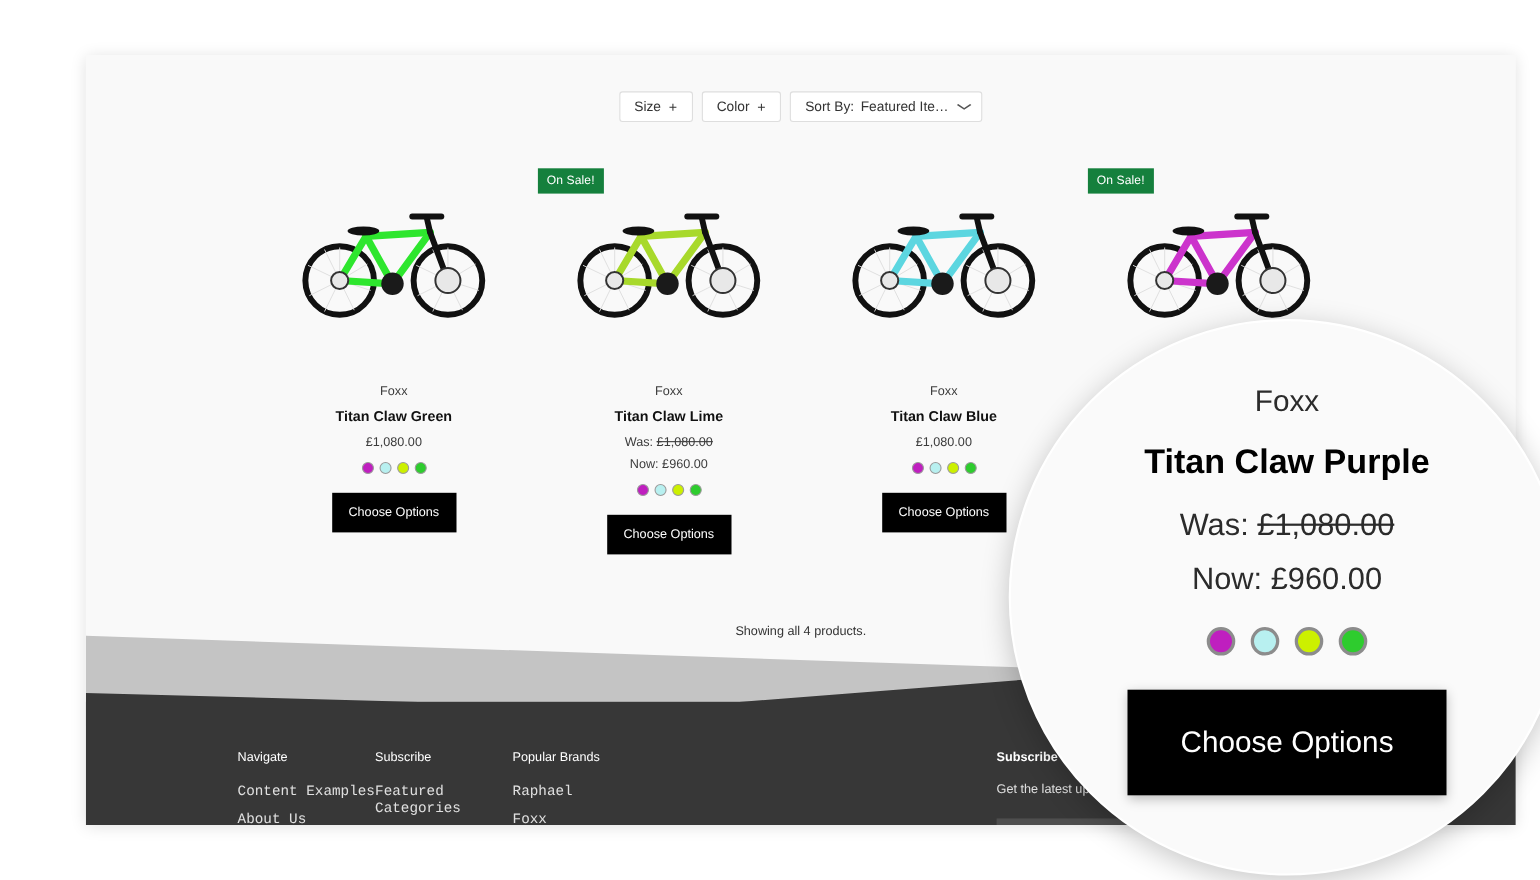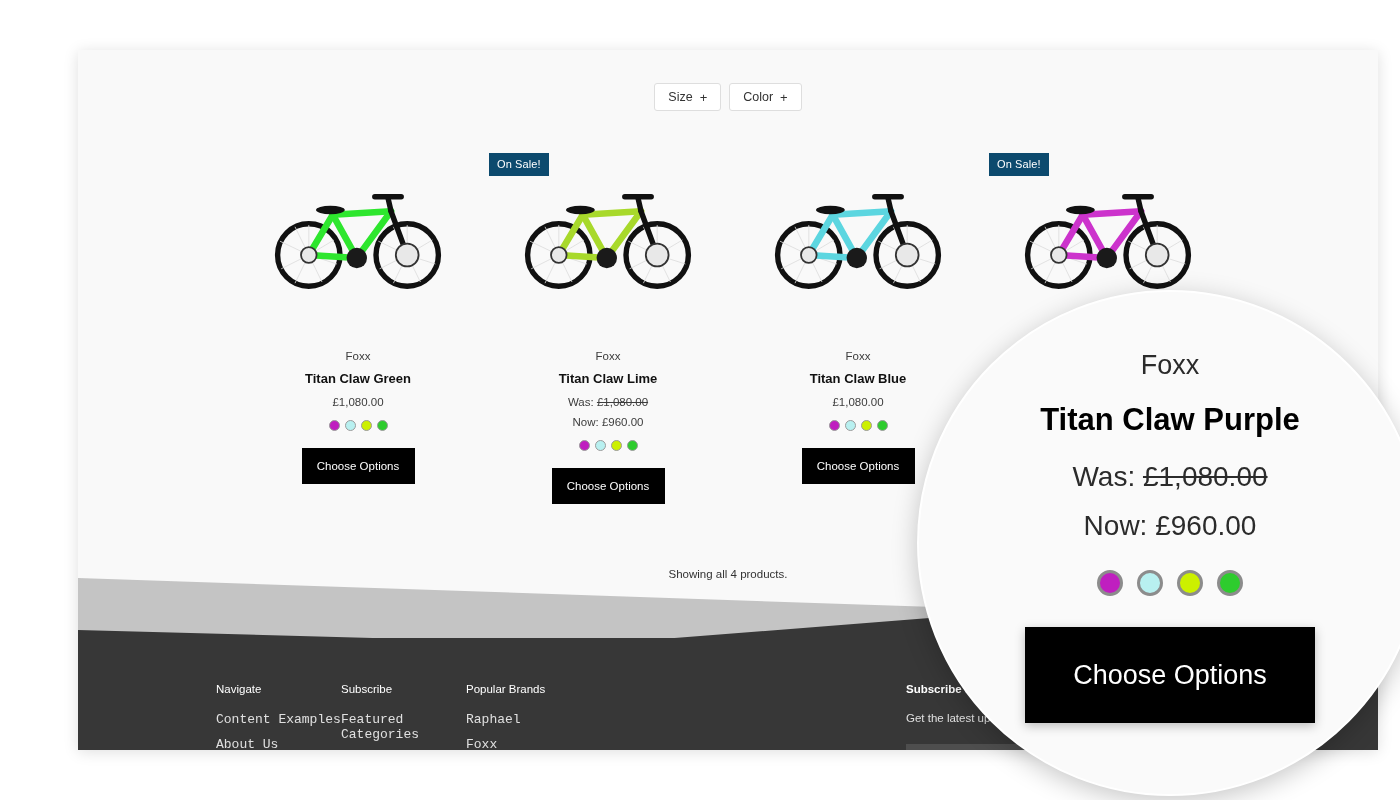--- a/index.html
+++ b/index.html
@@ -61,21 +61,21 @@
     display: grid;
     grid-template-columns: repeat(4, 1fr);
   }
   .product {
     position: relative;
     display: flex; flex-direction: column; align-items: center;
   }
   .sale-badge {
     position: absolute;
     left: 6px; top: 8px;
-    background: #0c4a6e; color: #ffffff;
+    background: #15803d; color: #ffffff;
     font-size: 11px; line-height: 1;
     padding: 6px 8px 6px 8px;
     z-index: 3;
     letter-spacing: 0.1px;
   }
   .bike-wrap {
     width: 215px; height: 145px;
     display: flex; align-items: center; justify-content: center;
     margin-top: 16px;
   }
@@ -207,20 +207,29 @@
   <div class="page-card">
 
     <div class="filter-bar">
       <div class="filter-btn">
         <span>Size</span>
         <span class="plus">+</span>
       </div>
       <div class="filter-btn">
         <span>Color</span>
         <span class="plus">+</span>
+      </div>
+      <div class="sort-btn">
+        <span class="sort-label">Sort By:</span>
+        <span class="sort-value">Featured Ite…</span>
+        <span class="caret">
+          <svg width="9" height="6" viewBox="0 0 9 6">
+            <path d="M0.5 1 L4.5 5 L8.5 1" stroke="#555" stroke-width="1.2" fill="none"></path>
+          </svg>
+        </span>
       </div>
     </div>
 
     <div class="grid">
 
       <div class="product">
         <div class="bike-wrap">
           <svg viewBox="0 0 300 200">
             <g fill="none" stroke="#111" stroke-width="9">
               <circle cx="68" cy="135" r="52"></circle>

